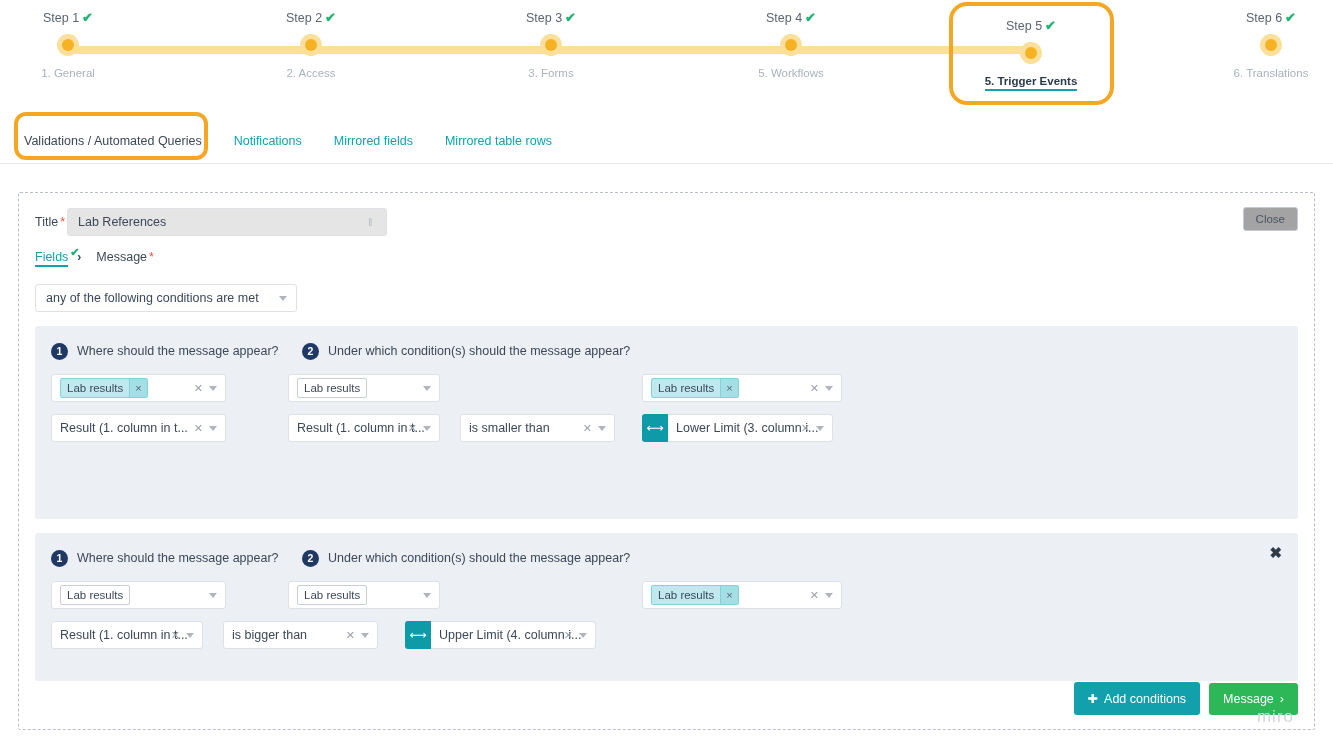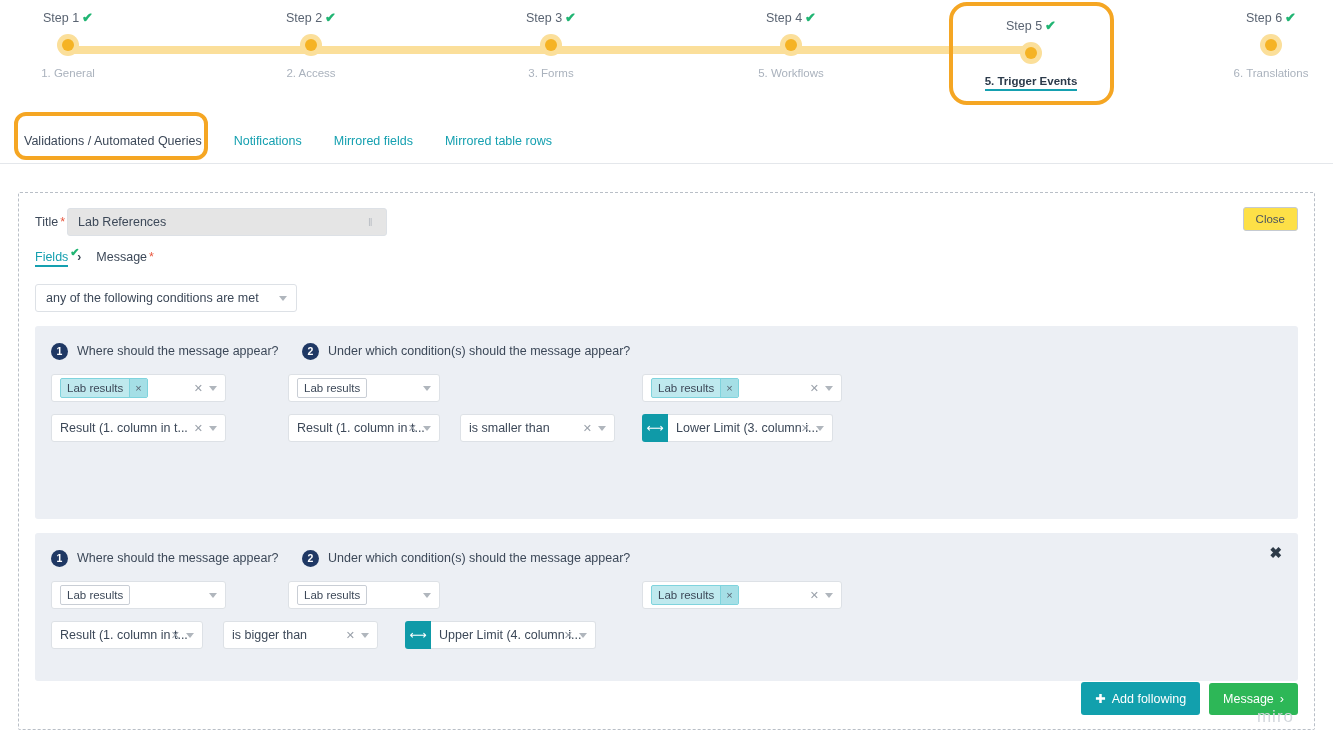--- a/index.html
+++ b/index.html
@@ -156,21 +156,21 @@
     color: #b7bcc3;
     font-size: 11px;
     line-height: 14px;
     letter-spacing: -1px;
   }
   .close-btn {
     position: absolute;
     right: 16px; top: 14px;
     border: 1px solid #c5cad1;
     border-radius: 3px;
-    background: #fde047;
+    background: #a3a3a3;
     font-size: 11.5px;
     color: #4a5360;
     padding: 5px 12px;
     font-family: "Liberation Sans", sans-serif;
   }
 
   .breadcrumb {
     display: flex;
     align-items: flex-start;
     gap: 9px;
@@ -637,21 +637,21 @@
             <span class="sel-caret"></span>
           </div>
         </div>
       </div>
     </div>
   </div>
 
   <div class="footer">
     <button class="btn teal">
       <span>✚</span>
-      <span>Add following</span>
+      <span>Add conditions</span>
     </button>
     <button class="btn green">
       <span>Message</span>
       <span>›</span>
     </button>
   </div>
 
   <div class="watermark">miro</div>
 </div>
 

